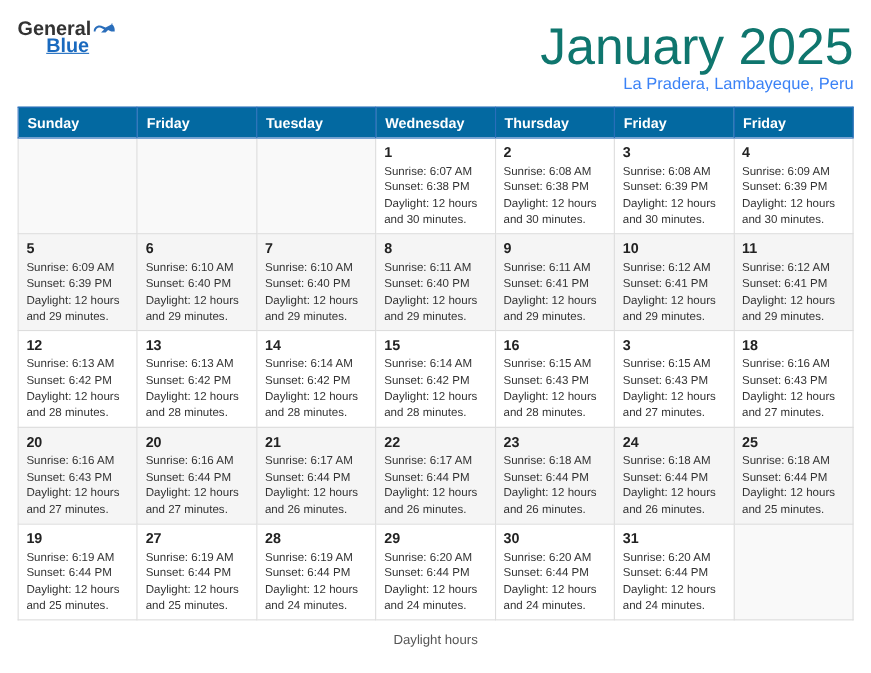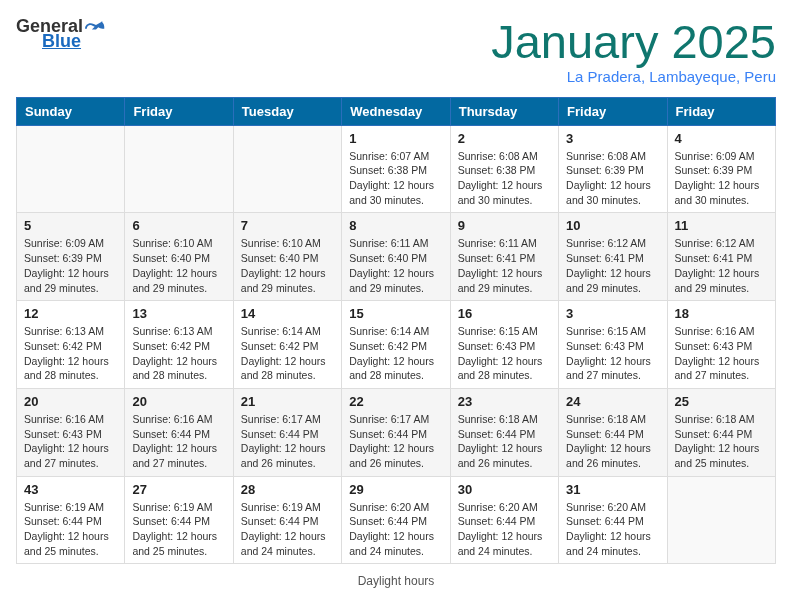--- a/index.html
+++ b/index.html
@@ -287,21 +287,21 @@
         </td>
         <td>
           <div class="day-number">25</div>
           <div class="day-info" style="white-space: pre-line;">Sunrise: 6:18 AM
 Sunset: 6:44 PM
 Daylight: 12 hours and 25 minutes.</div>
         </td>
       </tr>
       <tr>
         <td>
-          <div class="day-number">43</div>
+          <div class="day-number">19</div>
           <div class="day-info" style="white-space: pre-line;">Sunrise: 6:19 AM
 Sunset: 6:44 PM
 Daylight: 12 hours and 25 minutes.</div>
         </td>
         <td>
           <div class="day-number">27</div>
           <div class="day-info" style="white-space: pre-line;">Sunrise: 6:19 AM
 Sunset: 6:44 PM
 Daylight: 12 hours and 25 minutes.</div>
         </td>

